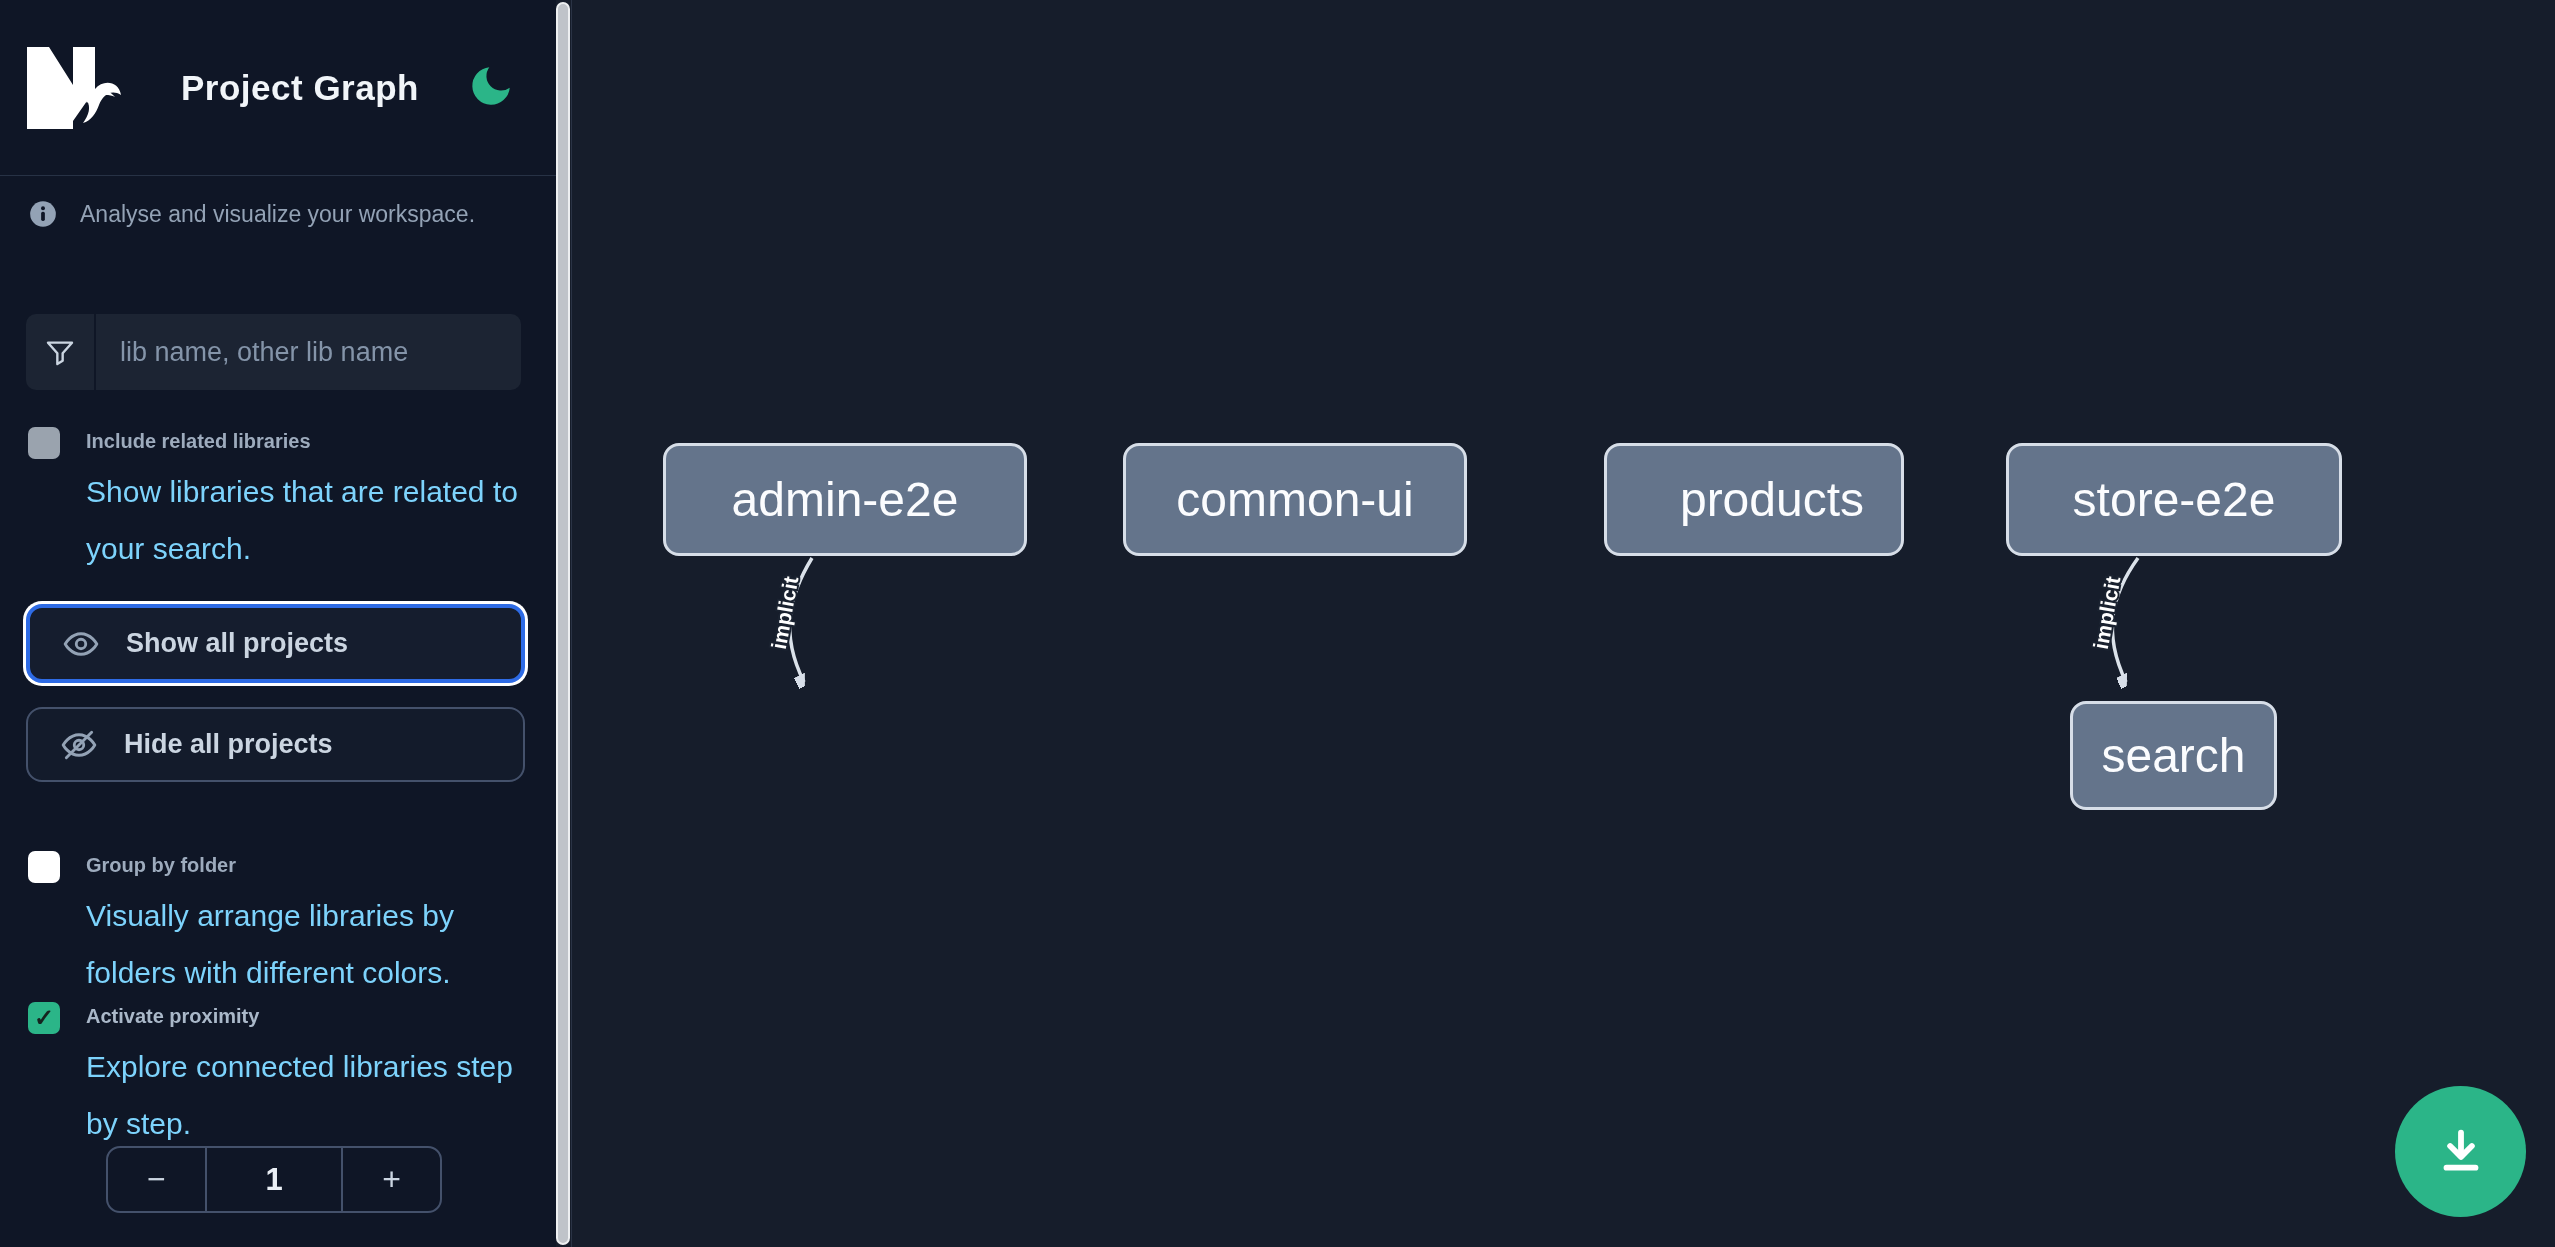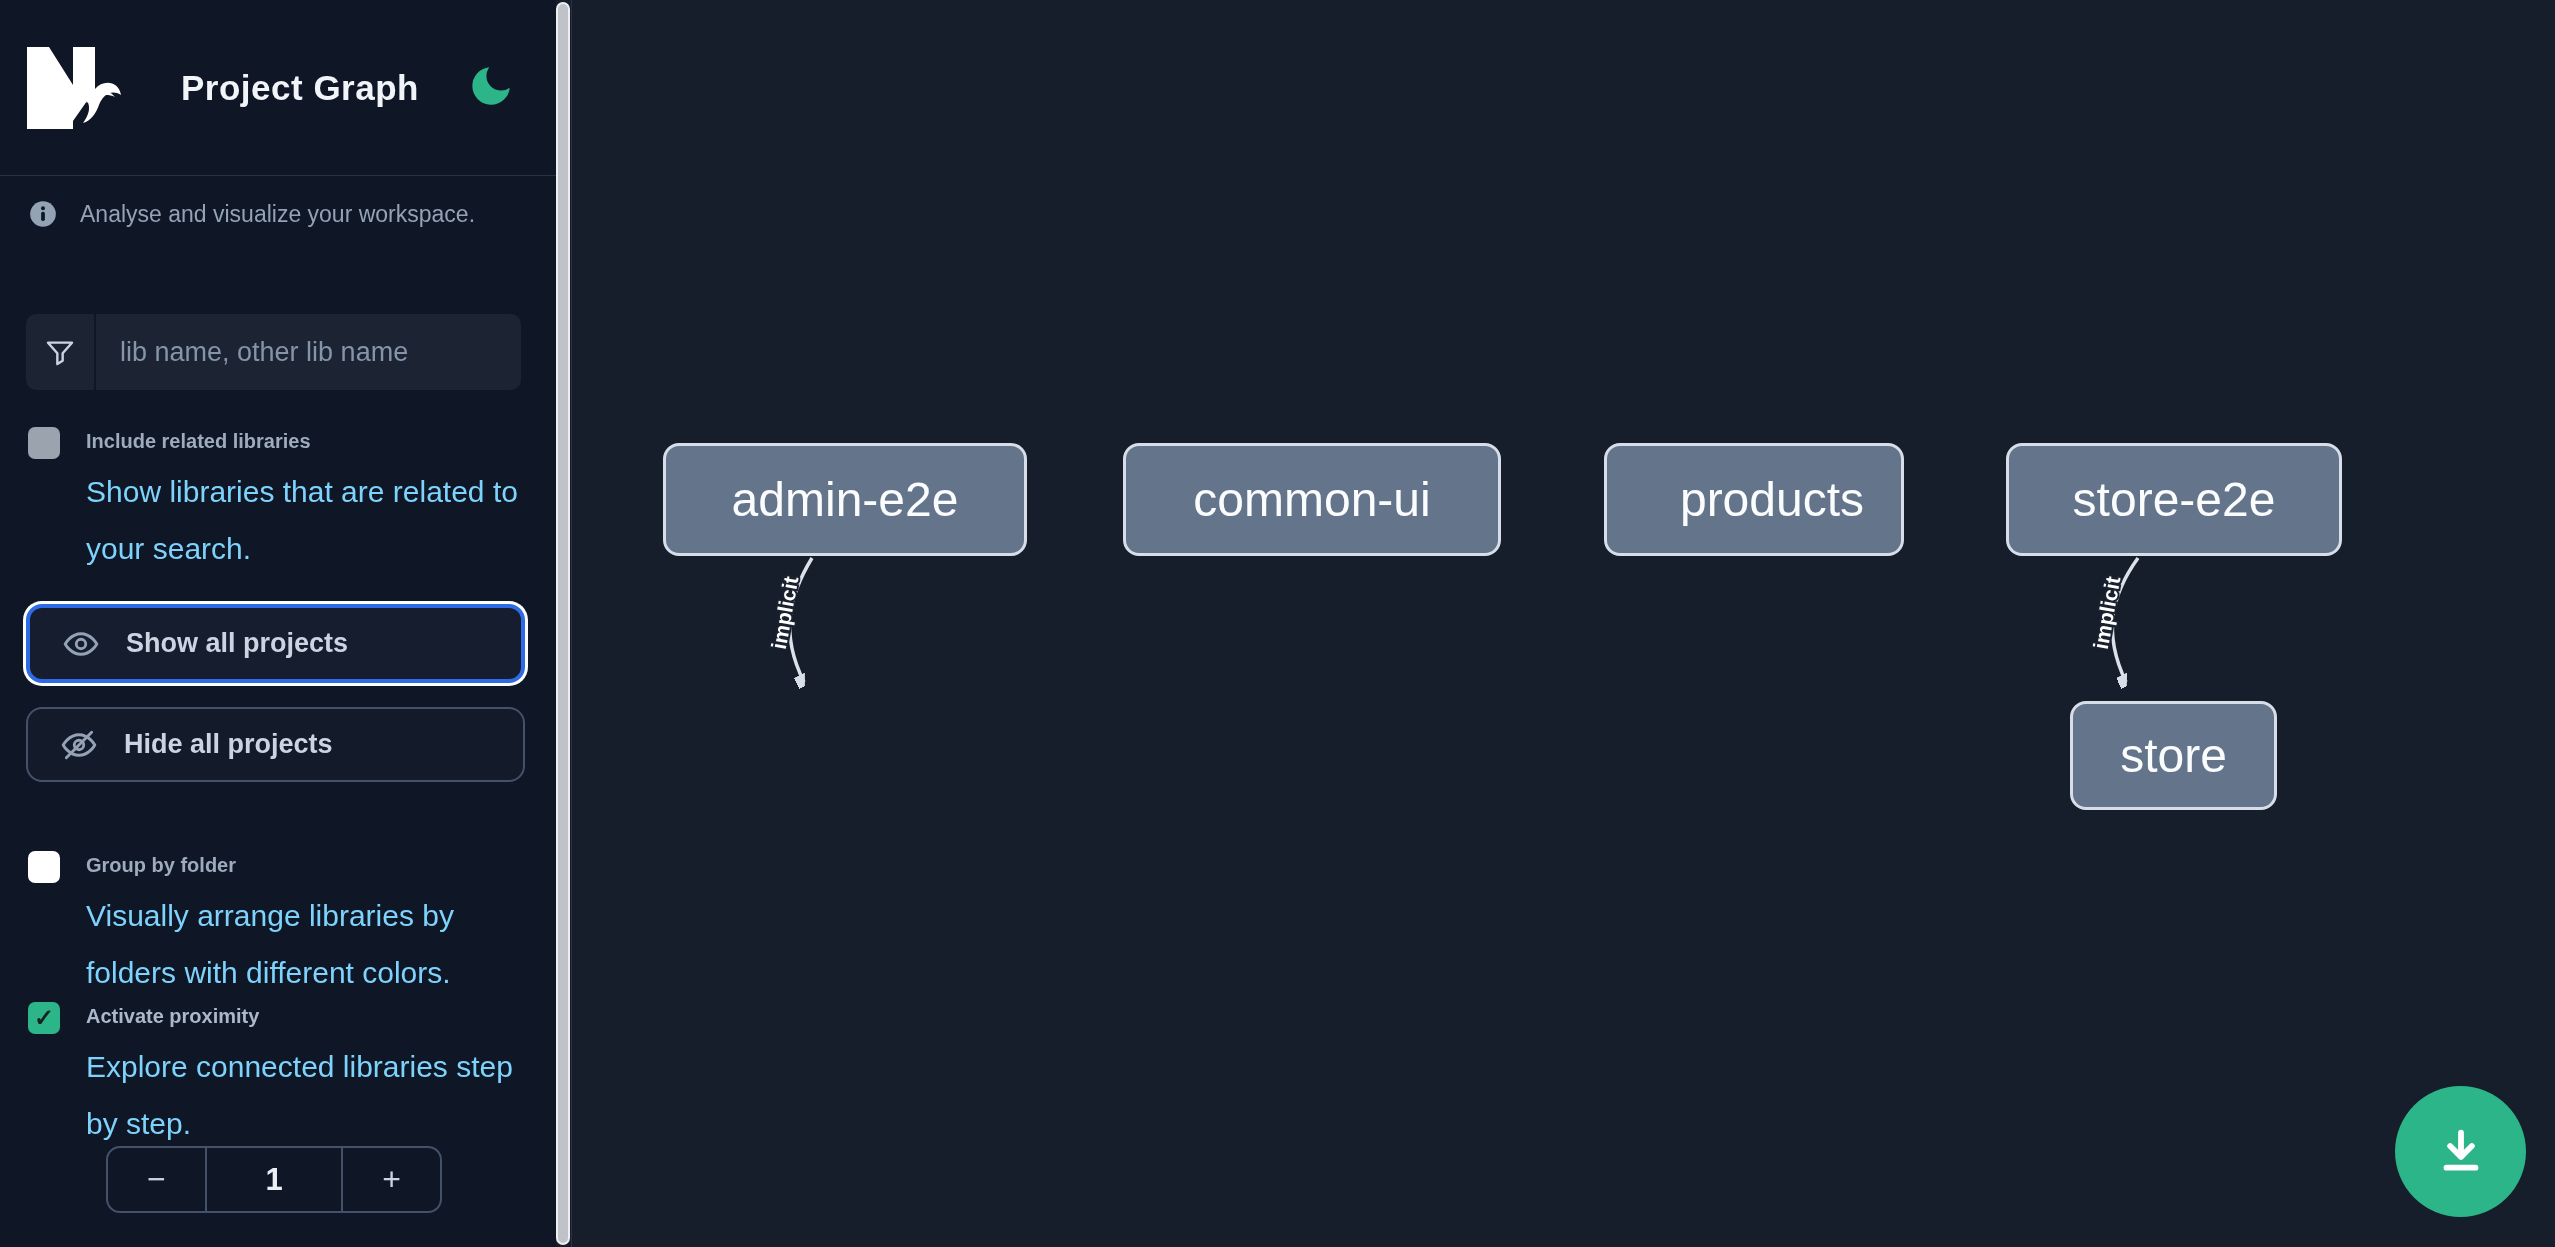--- a/index.html
+++ b/index.html
@@ -59,21 +59,21 @@
   
   .canvas{position:absolute;left:571px;top:0;right:0;bottom:0;background:var(--canvas-bg,#161d2b);
           border-left:1px solid #2a3345;}
   .edges-svg{position:absolute;left:0;top:0;width:2555px;height:1247px;z-index:2;pointer-events:none;}
   .edge-label{font-family:"Liberation Sans",sans-serif;font-size:21px;font-weight:700;fill:#ffffff;
               stroke:#1a2230;stroke-width:4px;paint-order:stroke;text-anchor:middle;}
   .node{position:absolute;z-index:3;display:flex;align-items:center;justify-content:center;
         background:var(--node-fill,#64748b);border:3px solid var(--node-border,#d7dee8);
         border-radius:16px;color:#fbfcfe;font-size:48px;box-sizing:border-box;cursor:pointer;}
   .n-admin-e2e{left:663px;top:443px;width:364px;height:113px;}
-  .n-common-ui{left:1123px;top:443px;width:378px;height:113px;}
+  .n-common-ui{left:1123px;top:443px;width:344px;height:113px;}
   .n-products{left:1604px;top:443px;width:300px;height:113px;padding-left:36px;}
   .n-store-e2e{left:2006px;top:443px;width:336px;height:113px;}
   .n-admin{left:730px;top:701px;width:232px;height:109px;}
   .n-store{left:2070px;top:701px;width:207px;height:109px;}
 
   .fab{position:absolute;left:2395px;top:1086px;width:131px;height:131px;border-radius:50%;
        background:var(--accent,#2bb588);border:none;display:flex;align-items:center;
        justify-content:center;cursor:pointer;z-index:5;}
 </style>
 </head>
@@ -185,21 +185,21 @@
     <g>
       <path d="M 2138 558 C 2112 594, 2102 632, 2126 682" fill="none" stroke="#dbe2ea" stroke-width="3.5" marker-end="url(#arrow)"></path>
       <text class="edge-label" transform="translate(2114 614) rotate(-80)">implicit</text>
     </g>
   </svg>
 
   <div class="node n-admin-e2e">admin-e2e</div>
   <div class="node n-common-ui">common-ui</div>
   <div class="node n-products">products</div>
   <div class="node n-store-e2e">store-e2e</div>
-  <div class="node n-store">store</div>
+  <div class="node n-store">search</div>
 
   <button class="fab">
     <svg width="58" height="58" viewBox="0 0 24 24" fill="none" stroke="#ffffff" stroke-width="2.4" stroke-linecap="round" stroke-linejoin="round">
       <line x1="12" y1="4" x2="12" y2="13"></line>
       <polyline points="7.5,9.5 12,14 16.5,9.5"></polyline>
       <line x1="6" y1="18.5" x2="18" y2="18.5"></line>
     </svg>
   </button>
 
 </div>

